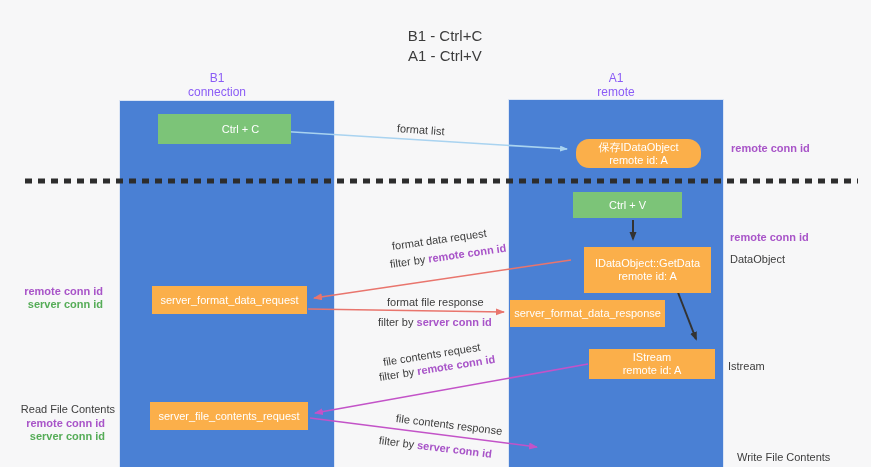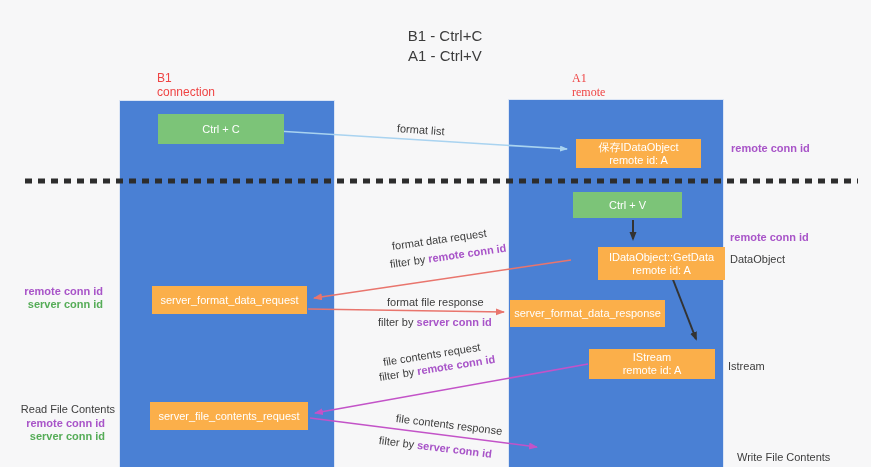--- a/index.html
+++ b/index.html
@@ -1,19 +1,19 @@
 <!DOCTYPE html>
 <html><head>
 <meta charset="utf-8">
 <style>
   html,body{margin:0;padding:0;background:#f7f7f8;font-family:"Liberation Sans",sans-serif;}
   .canvas{position:relative;width:871px;height:467px;background:#f7f7f8;overflow:hidden;margin-top:20px;}
   .title{position:absolute;left:300px;top:6px;width:290px;text-align:center;
          font-size:15px;line-height:20px;color:#3c3c3c;}
-  .colhdr{position:absolute;width:120px;text-align:left;font-size:12px;line-height:14px;color:#ef4444;}
+  .colhdr{position:absolute;width:120px;text-align:center;font-size:12px;line-height:14px;color:#8b5cf6;}
   .col{position:absolute;background:#4a80d4;border:1px solid #dbe5f5;box-sizing:border-box;z-index:1;}
   .arrows{position:absolute;left:0;top:0;z-index:2;}
   .box{position:absolute;display:flex;flex-direction:column;align-items:center;justify-content:center;
        color:#fff;font-size:11px;line-height:13px;text-align:center;z-index:3;white-space:nowrap;}
   .orange{background:#fbaf4a;}
   .green{background:#7cc478;}
   .lbl{position:absolute;font-size:11px;color:#3d3d3d;white-space:nowrap;z-index:4;}
   .purple{color:#a854c8;font-weight:bold;}
   .greentxt{color:#55ac57;font-weight:bold;}
   .ralign{text-align:right;line-height:13px;}
@@ -25,21 +25,21 @@
 
   <div class="title">
     <div>B1 - Ctrl+C</div>
     <div>A1 - Ctrl+V</div>
   </div>
 
   <div class="colhdr" style="left:157px;top:51px;">
     <div>B1</div>
     <div>connection</div>
   </div>
-  <div class="colhdr" style="left:572px;top:51px;font-family:Liberation Serif, serif;">
+  <div class="colhdr" style="left:556px;top:51px;">
     <div>A1</div>
     <div>remote</div>
   </div>
 
   <div class="col" style="left:119px;top:80px;width:216px;height:372px;"></div>
   <div class="col" style="left:508px;top:79px;width:216px;height:374px;"></div>
 
   <svg class="arrows" width="871" height="467" viewBox="0 0 871 467">
     <defs>
       <marker id="mBlue" markerWidth="9" markerHeight="8" refX="7" refY="3" orient="auto" markerUnits="userSpaceOnUse">
@@ -66,34 +66,34 @@
 
     <line x1="571" y1="240" x2="314" y2="278" stroke="#e9756d" stroke-width="1.6" marker-end="url(#mRed)"></line>
 
     <line x1="308" y1="289" x2="504" y2="292" stroke="#e9756d" stroke-width="1.6" marker-end="url(#mRed)"></line>
 
     <line x1="588" y1="344" x2="315" y2="393" stroke="#c353c8" stroke-width="1.6" marker-end="url(#mMag)"></line>
 
     <line x1="310" y1="398" x2="537" y2="427" stroke="#c353c8" stroke-width="1.6" marker-end="url(#mMag)"></line>
   </svg>
 
-  <div class="box green" style="left:158px;top:94px;width:126px;height:30px;">
+  <div class="box green" style="left:158px;top:94px;width:101px;height:30px;padding-left:32px;">
     <div>Ctrl + C</div>
   </div>
 
-  <div class="box orange" style="left:576px;top:119px;width:125px;height:29px;">
+  <div class="box orange" style="left:576px;top:119px;width:125px;height:29px;border-radius:13px;">
     <div>保存IDataObject</div>
     <div>remote id: A</div>
   </div>
 
   <div class="box green" style="left:573px;top:172px;width:109px;height:26px;">
     <div>Ctrl + V</div>
   </div>
 
-  <div class="box orange" style="left:598px;top:227px;width:127px;height:33px;">
+  <div class="box orange" style="left:584px;top:227px;width:127px;height:46px;">
     <div>IDataObject::GetData</div>
     <div>remote id: A</div>
   </div>
 
   <div class="box orange" style="left:152px;top:266px;width:155px;height:28px;">
     <div>server_format_data_request</div>
   </div>
 
   <div class="box orange" style="left:510px;top:280px;width:155px;height:27px;">
     <div>server_format_data_response</div>

